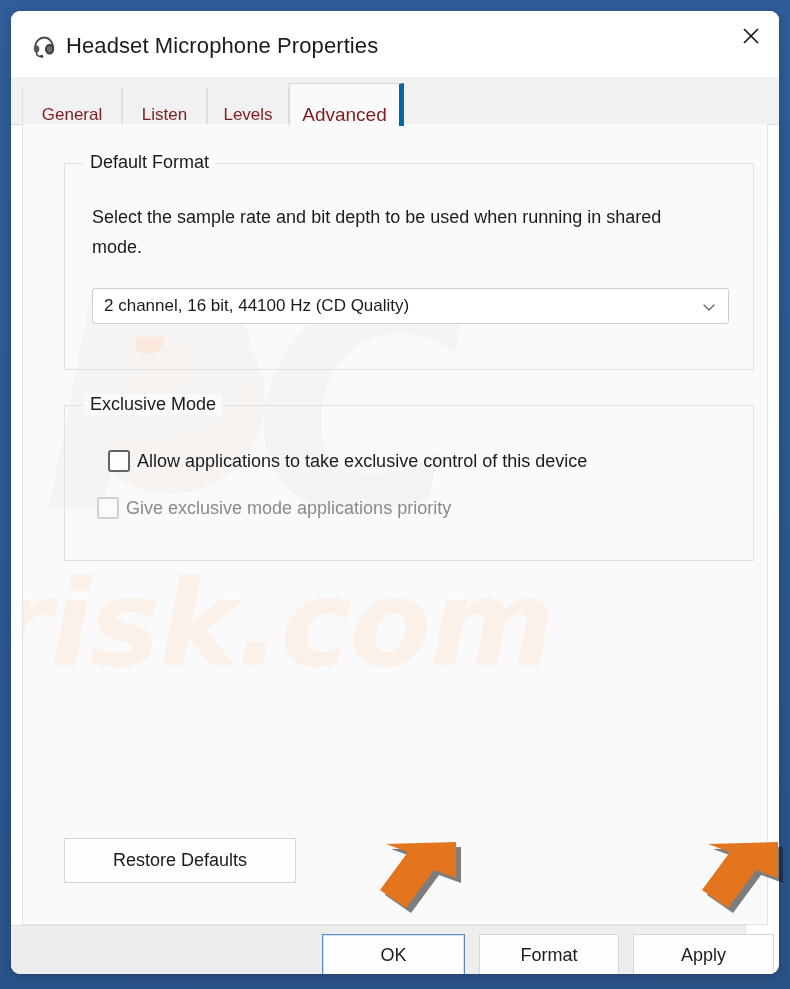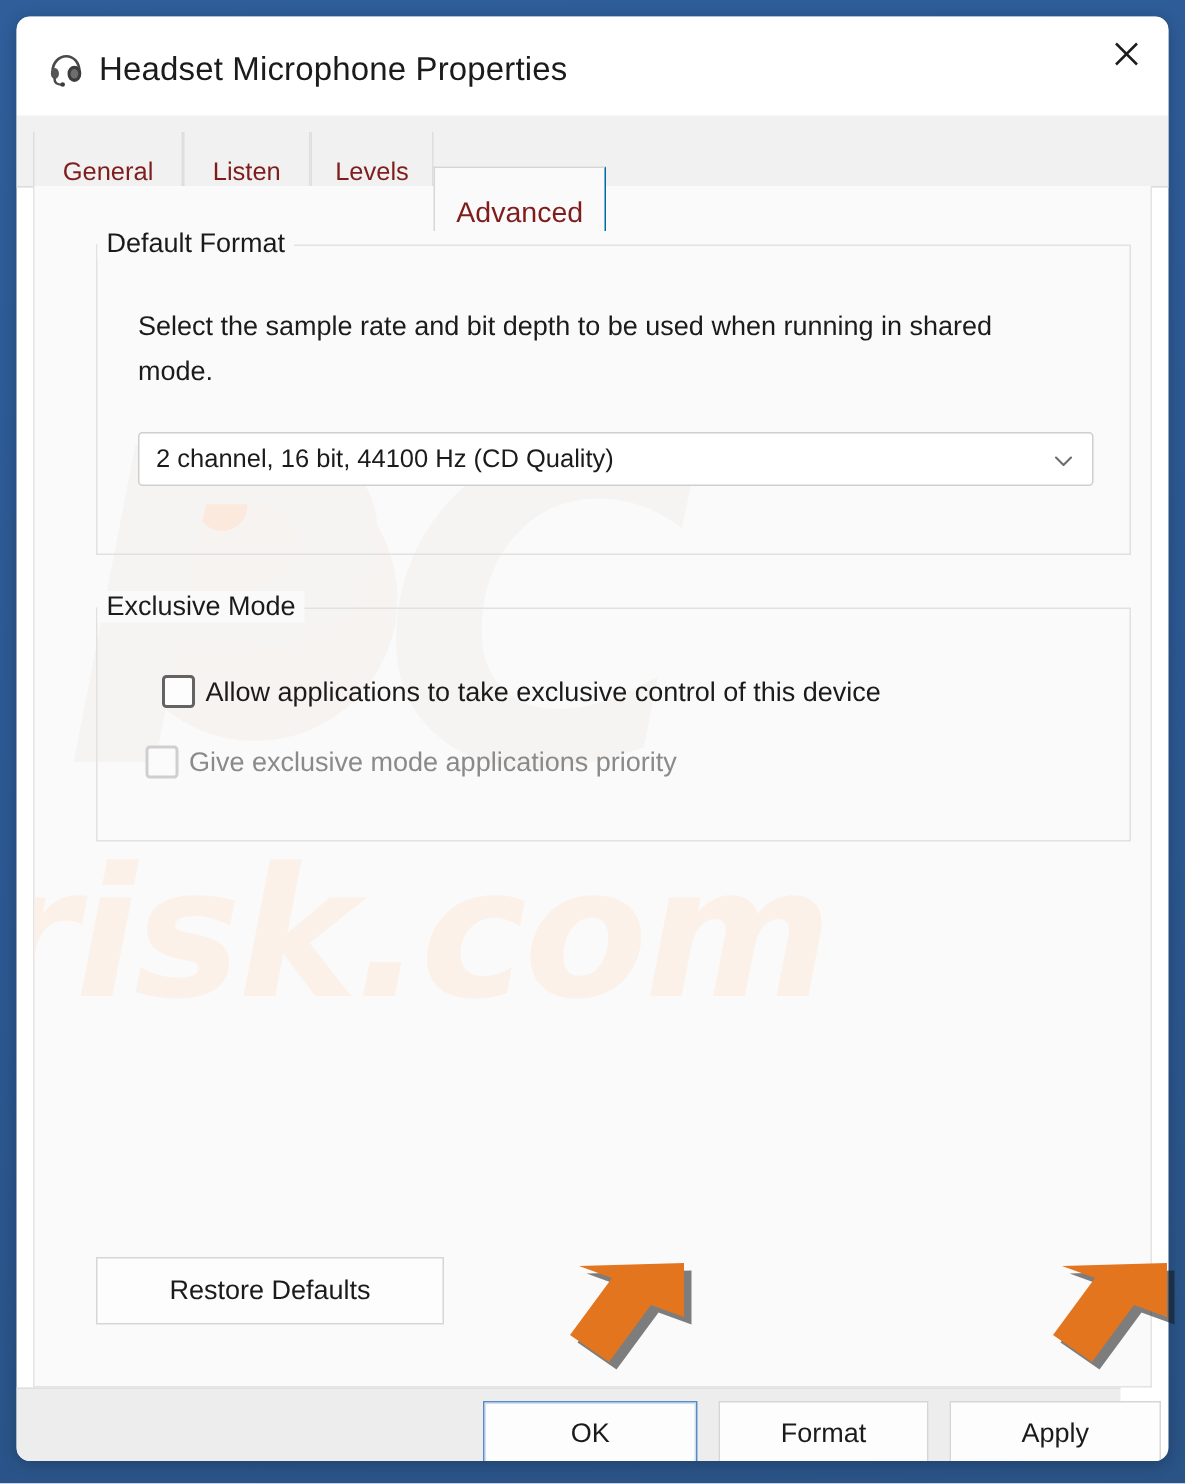--- a/index.html
+++ b/index.html
@@ -98,25 +98,24 @@
     border-left: 1px solid #dededf;
     border-right: 1px solid #dededf;
     cursor: default;
     white-space: nowrap;
   }
   .tab.active {
     background: #fafafa;
     top: 6px;
     height: 43px;
     border-left: 1px solid #d6d6d6;
-    border-right: 1px solid #0369a1;
+    border-right: 5px solid #0369a1;
     border-top: 1px solid #d6d6d6;
     font-size: 19px;
     z-index: 3;
-    margin-top: 28px;
   }
 
   
   #tabpage {
     position: absolute;
     left: 11px;
     top: 113px;
     width: 746px;
     height: 801px;
     background: #fafafa;
@@ -180,21 +179,21 @@
   
   .groupbox {
     position: absolute;
     border: 1px solid #e1e1e1;
     box-sizing: border-box;
     z-index: 2;
   }
   .group-legend {
     position: absolute;
     top: -12px;
-    left: 0;
+    left: 19px;
     background: #fafafa;
     padding: 0 6px;
     font-size: 18px;
     color: #1b1b1b;
     white-space: nowrap;
   }
   #group-default-format {
     left: 41px;
     top: 39px;
     width: 690px;

